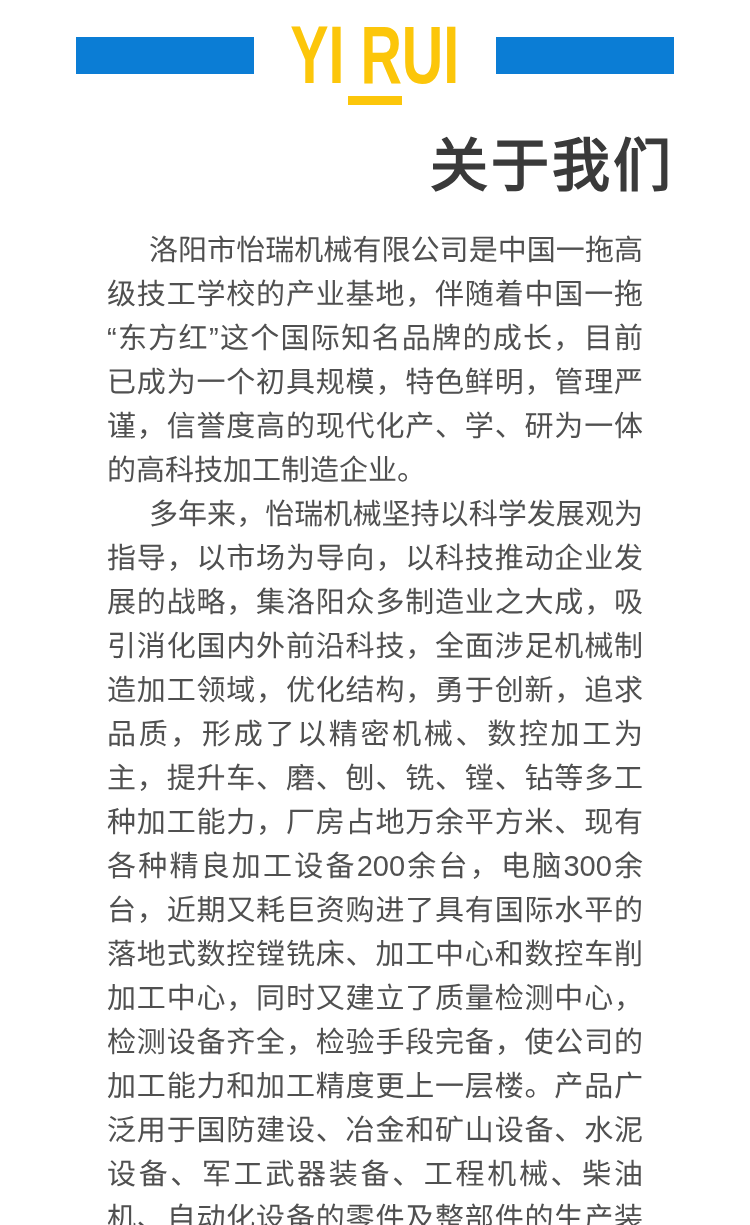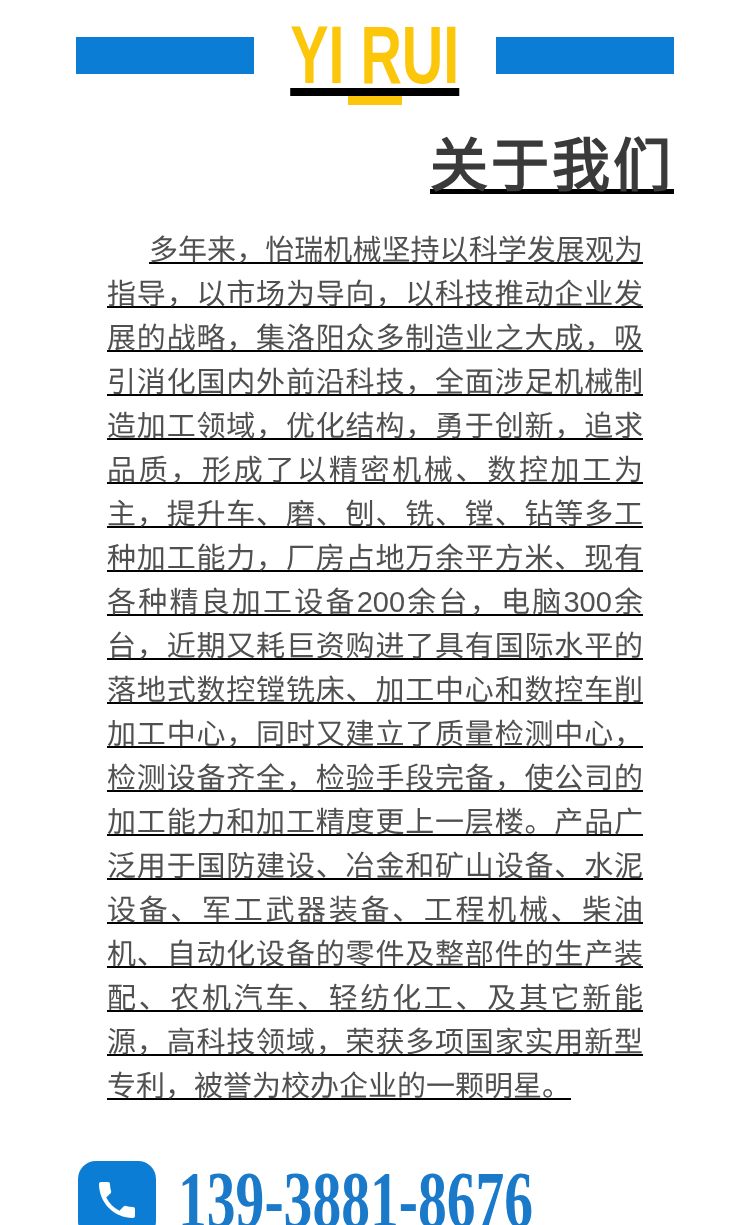--- a/index.html
+++ b/index.html
@@ -14,21 +14,20 @@
   *{margin:0;padding:0;box-sizing:border-box;}
   html,body{background:#ffffff;}
   body{font-family:"Liberation Sans","DejaVu Sans",sans-serif;}
   .page{
     position:relative;
     width:598px;
     height:1225px;
     margin:0 auto;
     background:#ffffff;
     overflow:hidden;
-    text-decoration:underline;
   }
   
   .brand-row{
     display:flex;
     align-items:center;
     height:110px;
   }
   .brand-bar{
     flex:1 1 auto;
     height:37px;
@@ -116,20 +115,21 @@
   <div class="brand-row">
     <div class="brand-bar"></div>
     <div class="brand-logo">YI RUI</div>
     <div class="brand-bar"></div>
   </div>
   <div class="brand-underline"></div>
 
   <h1 class="page-title">关于我们</h1>
 
   <div class="about">
+    <p>洛阳市怡瑞机械有限公司是中国一拖高级技工学校的产业基地，伴随着中国一拖“东方红”这个国际知名品牌的成长，目前已成为一个初具规模，特色鲜明，管理严谨，信誉度高的现代化产、学、研为一体的高科技加工制造企业。</p>
     <p>多年来，怡瑞机械坚持以科学发展观为指导，以市场为导向，以科技推动企业发展的战略，集洛阳众多制造业之大成，吸引消化国内外前沿科技，全面涉足机械制造加工领域，优化结构，勇于创新，追求品质，形成了以精密机械、数控加工为主，提升车、磨、刨、铣、镗、钻等多工种加工能力，厂房占地万余平方米、现有各种精良加工设备200余台，电脑300余台，近期又耗巨资购进了具有国际水平的落地式数控镗铣床、加工中心和数控车削加工中心，同时又建立了质量检测中心，检测设备齐全，检验手段完备，使公司的加工能力和加工精度更上一层楼。产品广泛用于国防建设、冶金和矿山设备、水泥设备、军工武器装备、工程机械、柴油机、自动化设备的零件及整部件的生产装配、农机汽车、轻纺化工、及其它新能源，高科技领域，荣获多项国家实用新型专利，被誉为校办企业的一颗明星。</p>
   </div>
 
   <div class="phone-row">
     <div class="phone-badge">
       <svg viewBox="0 0 24 24" aria-hidden="true">
         <path fill="#ffffff" d="M6.62 10.79c1.44 2.83 3.76 5.14 6.59 6.59l2.2-2.2c.27-.27.67-.36 1.02-.24 1.12.37 2.33.57 3.57.57.55 0 1 .45 1 1V20c0 .55-.45 1-1 1-9.39 0-17-7.61-17-17 0-.55.45-1 1-1h3.5c.55 0 1 .45 1 1 0 1.25.2 2.45.57 3.57.11.35.03.74-.25 1.02l-2.2 2.2z"></path>
       </svg>
     </div>
     <div class="phone-number">139-3881-8676</div>

